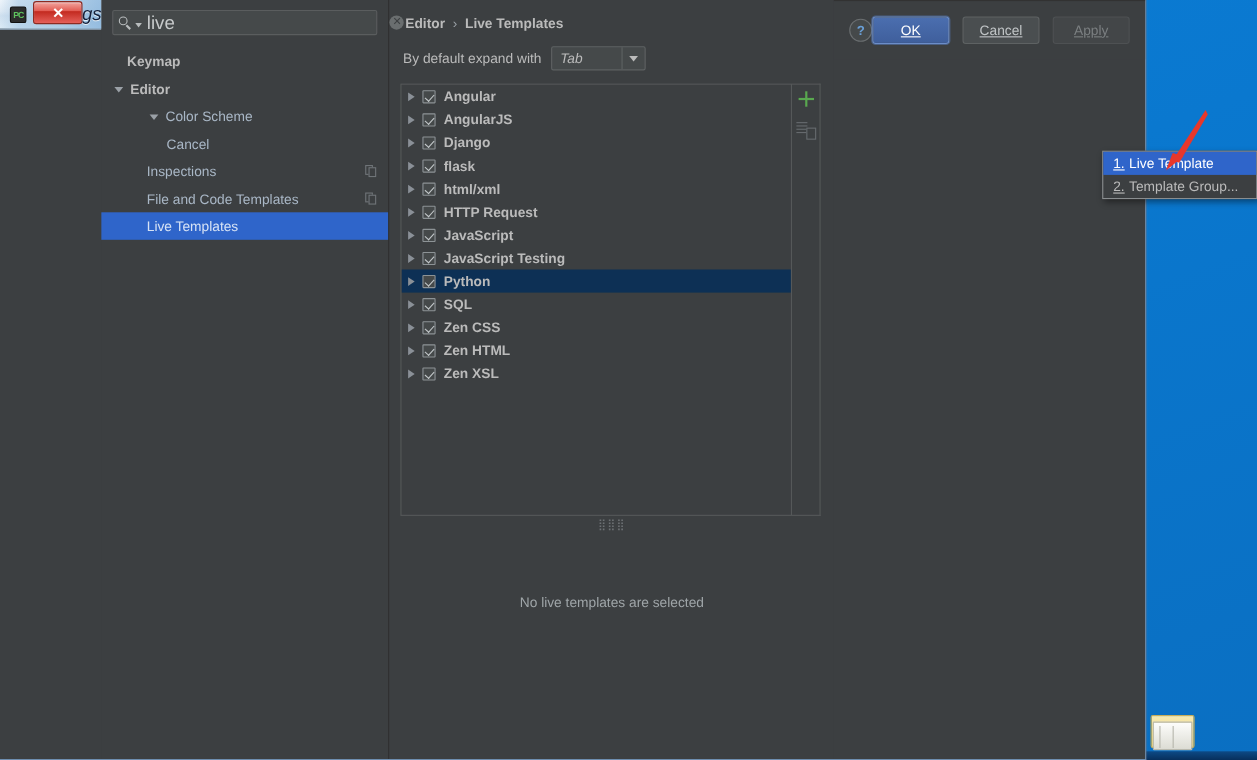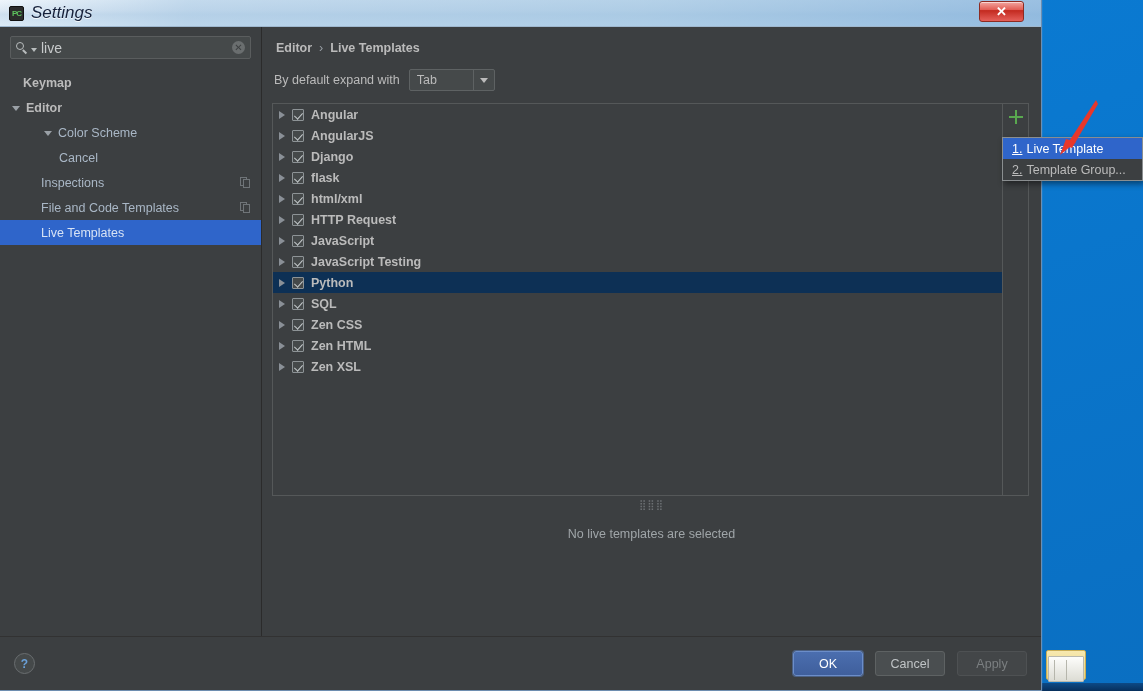--- a/index.html
+++ b/index.html
@@ -29,21 +29,21 @@
   
   .edge-strip{position:absolute;background:#1c6fc2;}
 
   
   #win{
     position:absolute; left:0; top:0; width:1042px; height:691px;
     background:#3c3f41;
     border:1px solid #6e8eb0;
     border-top:none; border-left:none;
     box-shadow:0 0 0 1px rgba(255,255,255,.06);
-    display:flex; flex-direction:column;
+    display:flex; flex-direction:row;
   }
   #titlebar{
     height:27px; flex:0 0 27px; position:relative;
     background:linear-gradient(#eef5fb 0%,#dde9f4 40%,#cfe0ef 55%,#dcebf7 100%);
     border-bottom:1px solid #9fb8cf;
     display:flex; align-items:center;
   }
   #titlebar .tb-overlay{
     position:absolute; left:0; top:0; right:0; bottom:0;
     background:linear-gradient(90deg, rgba(255,255,255,0) 0%, rgba(160,195,225,.55) 18%, rgba(150,190,222,.65) 62%, rgba(120,170,215,.7) 100%);
@@ -89,21 +89,21 @@
     padding:0 5px; position:relative;
   }
   .mag{
     width:13px;height:13px;flex:0 0 13px;position:relative;margin-right:2px;
   }
   .mag .ring{position:absolute;left:0;top:1px;width:8px;height:8px;border:1.6px solid #b8bcbd;border-radius:50%;}
   .mag .stick{position:absolute;left:7px;top:8px;width:5px;height:1.6px;background:#b8bcbd;transform:rotate(45deg);transform-origin:left center;}
   .mag-caret{width:0;height:0;border-left:3px solid transparent;border-right:3px solid transparent;border-top:4px solid #b8bcbd;margin-right:4px;align-self:flex-end;margin-bottom:6px;}
   #search-input{
     flex:1; background:transparent;border:none;outline:none;
-    color:#c7cacb; font-size:14px; font-family:"Liberation Sans",sans-serif;
+    color:#c7cacb; font-size:17px; font-family:"Liberation Sans",sans-serif;
     padding:0;
   }
   #search-clear{
     width:13px;height:13px;border-radius:50%;
     background:#6a6e6f;color:#3c3f41;
     display:flex;align-items:center;justify-content:center;
     font-size:10px;line-height:1;cursor:pointer;flex:0 0 13px;
     font-family:"Liberation Sans",sans-serif;
   }
   #tree{ margin-top:11px; flex:1; overflow:hidden; }
@@ -139,21 +139,21 @@
     padding:14px 0 0 14px; font-size:12.5px; font-weight:bold; color:#bbbbbb;
     display:flex; align-items:center; gap:7px;
   }
   #breadcrumb .sep{ font-weight:normal; color:#9aa0a6; }
   #expandrow{
     padding:14px 0 0 12px; display:flex; align-items:center; gap:9px;
   }
   #expandrow .lbl{ font-size:12.5px; color:#bbbbbb; }
   #expand-combo{
     width:86px; height:22px; background:#45494a; border:1px solid #5e6263;
-    display:flex; align-items:center; border-radius:2px;
+    display:flex; align-items:center; border-radius:2px;font-style:italic;
   }
   #expand-combo .val{flex:1;padding-left:7px;font-size:12.5px;color:#bbbbbb;}
   #expand-combo .arrowbox{
     width:21px;height:100%;border-left:1px solid #5e6263;
     display:flex;align-items:center;justify-content:center;
   }
   .dncaret{width:0;height:0;border-left:4px solid transparent;border-right:4px solid transparent;border-top:5px solid #bbbbbb;}
 
   #list-region{
     margin:12px 0 0 10px; margin-right:12px;
@@ -212,20 +212,21 @@
     background:#45494a;border:1px solid #6a6e70;
     color:#6aa0d8;font-size:12px;font-weight:bold;
     display:flex;align-items:center;justify-content:center;cursor:pointer;
   }
   #footer .btns{ margin-left:auto; display:flex; gap:12px; }
   .dlgbtn{
     width:70px;height:25px;border-radius:3px;
     font-size:12.5px; display:flex;align-items:center;justify-content:center;
     border:1px solid #5e6263; background:#4a4e50; color:#c0c4c6;
     cursor:pointer;
+    text-decoration:underline;
   }
   .dlgbtn.primary{
     background:linear-gradient(#4b6eaf,#3f5f9c); border:1px solid #6b8dc9;
     color:#ffffff; box-shadow:0 0 0 1px rgba(90,130,200,.5);
   }
   .dlgbtn.disabled{ color:#7b7f81; border-color:#4e5153; background:#434648; cursor:default;}
 
   
   #popup{
     position:absolute; left:1002px; top:137px; width:141px;

